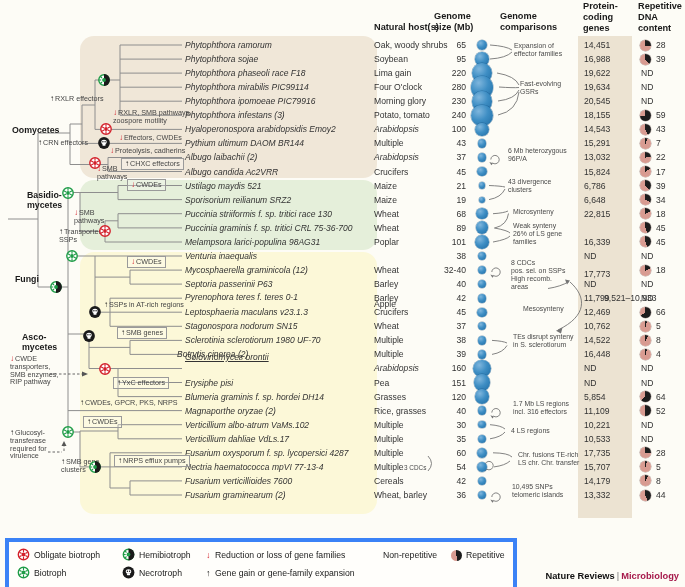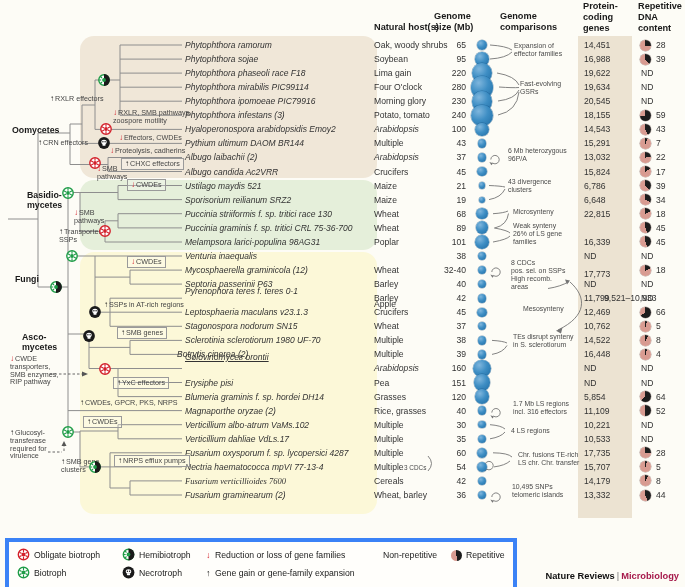--- a/index.html
+++ b/index.html
@@ -253,21 +253,21 @@
       <div class="bubble" style="left: 477.92px; top: 265.98px; height: 8.16px; width: 8.16px;"></div>
       <div class="cell" style="left: 604px; top: 270.06px; margin-top: 28px;">9,521–10,933</div>
       <div class="pie" style="left: 640px; top: 264.56px; background: conic-gradient(rgb(28, 28, 28) 0deg, rgb(28, 28, 28) 18%, rgb(216, 155, 145) 0deg);"></div>
       <div class="cell" style="left: 656px; top: 270.06px;">18</div>
       <div class="species" style="left: 185px; top: 284.12px;">Septoria passerinii P63</div>
       <div class="cell" style="left: 374px; top: 284.12px;">Barley</div>
       <div class="cell num" style="left: 432px; top: 284.12px; width: 34px;">40</div>
       <div class="bubble" style="left: 477.699px; top: 279.819px; height: 8.6014px; width: 8.6014px;"></div>
       <div class="cell" style="left: 584px; top: 284.12px;">ND</div>
       <div class="cell" style="left: 641px; top: 284.12px;">ND</div>
-      <div class="species" style="left: 185px; top: 291px;">Pyrenophora teres f. teres 0-1</div>
+      <div class="species" style="left: 185px; top: 297px;">Pyrenophora teres f. teres 0-1</div>
       <div class="cell" style="left: 374px; top: 298.18px;">Barley</div>
       <div class="cell num" style="left: 432px; top: 298.18px; width: 34px;">42</div>
       <div class="bubble" style="left: 477.593px; top: 293.773px; height: 8.81381px; width: 8.81381px;"></div>
       <div class="cell" style="left: 584px; top: 298.18px;">11,799</div>
       <div class="cell" style="left: 641px; top: 298.18px;">ND</div>
       <div class="species" style="left: 185px; top: 312.24px;">Leptosphaeria maculans v23.1.3</div>
       <div class="cell" style="left: 374px; top: 312.24px;">Crucifers</div>
       <div class="cell num" style="left: 432px; top: 312.24px; width: 34px;">45</div>
       <div class="bubble" style="left: 477.438px; top: 307.678px; height: 9.12316px; width: 9.12316px;"></div>
       <div class="cell" style="left: 584px; top: 312.24px;">12,469</div>
@@ -339,21 +339,21 @@
       <div class="cell" style="left: 584px; top: 452.84px;">17,735</div>
       <div class="pie" style="left: 640px; top: 447.34px; background: conic-gradient(rgb(28, 28, 28) 0deg, rgb(28, 28, 28) 28%, rgb(216, 155, 145) 0deg);"></div>
       <div class="cell" style="left: 656px; top: 452.84px;">28</div>
       <div class="species" style="left: 185px; top: 466.9px;">Nectria haematococca mpVI 77-13-4</div>
       <div class="cell" style="left: 374px; top: 466.9px;">Multiple</div>
       <div class="cell num" style="left: 432px; top: 466.9px; width: 34px;">54</div>
       <div class="bubble" style="left: 477.003px; top: 461.903px; height: 9.99392px; width: 9.99392px;"></div>
       <div class="cell" style="left: 584px; top: 466.9px;">15,707</div>
       <div class="pie" style="left: 640px; top: 461.4px; background: conic-gradient(rgb(28, 28, 28) 0deg, rgb(28, 28, 28) 5%, rgb(216, 155, 145) 0deg);"></div>
       <div class="cell" style="left: 656px; top: 466.9px;">5</div>
-      <div class="species" style="left: 185px; top: 480.96px; font-family: Liberation Serif, serif;">Fusarium verticillioides 7600</div>
+      <div class="species" style="left: 185px; top: 480.96px;">Fusarium verticillioides 7600</div>
       <div class="cell" style="left: 374px; top: 480.96px;">Cereals</div>
       <div class="cell num" style="left: 432px; top: 480.96px; width: 34px;">42</div>
       <div class="bubble" style="left: 477.593px; top: 476.553px; height: 8.81381px; width: 8.81381px;"></div>
       <div class="cell" style="left: 584px; top: 480.96px;">14,179</div>
       <div class="pie" style="left: 640px; top: 475.46px; background: conic-gradient(rgb(28, 28, 28) 0deg, rgb(28, 28, 28) 8%, rgb(216, 155, 145) 0deg);"></div>
       <div class="cell" style="left: 656px; top: 480.96px;">8</div>
       <div class="species" style="left: 185px; top: 495.02px;">Fusarium graminearum (2)</div>
       <div class="cell" style="left: 374px; top: 495.02px;">Wheat, barley</div>
       <div class="cell num" style="left: 432px; top: 495.02px; width: 34px;">36</div>
       <div class="bubble" style="left: 477.92px; top: 490.94px; height: 8.16px; width: 8.16px;"></div>

